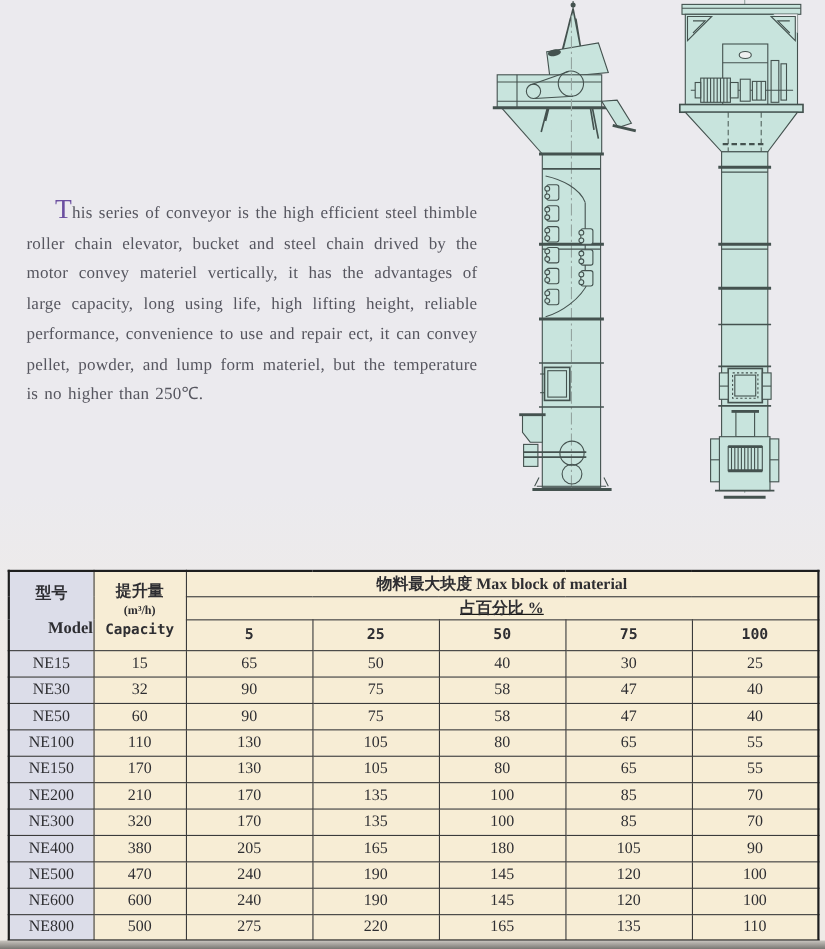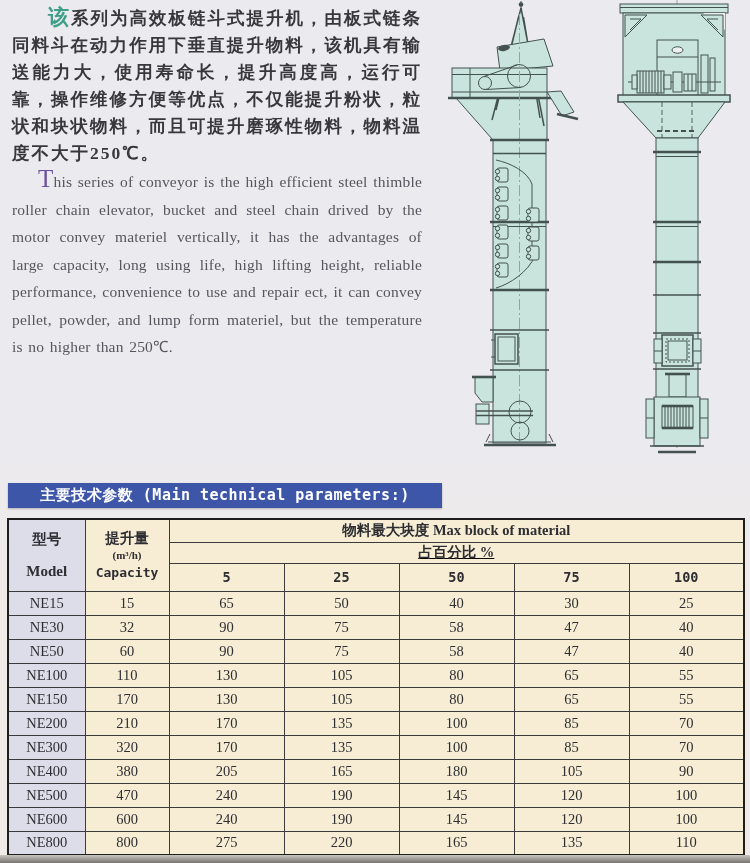--- a/index.html
+++ b/index.html
@@ -13,21 +13,21 @@
   
   .cn{
     position:absolute;left:12px;top:4px;width:410px;margin:0;
     font-size:17.5px;line-height:27px;letter-spacing:2px;
     color:var(--text-cn);font-weight:600;text-align:justify;
     text-indent:36px;
     font-family:"Liberation Serif", serif;
   }
   .cn-drop{color:var(--drop-cn);font-size:21px;font-weight:700;}
   .en{
-    position:absolute;left:12px;top:168px;width:410px;margin:0;
+    position:absolute;left:12px;top:168px;width:410px;margin:12px;
     font-size:15.5px;line-height:27.5px;letter-spacing:.2px;word-spacing:1.5px;
     color:var(--text-en);text-align:justify;text-indent:26px;
     font-family:"Liberation Serif", serif;
   }
   .en-drop{color:var(--drop-en);font-size:25px;line-height:20px;}
   
   .drawings{position:absolute;left:440px;top:0;width:310px;height:465px;}
   .shape{fill:var(--draw-fill);stroke:var(--draw-stroke);stroke-width:1;}
   .shape2{fill:none;stroke:var(--draw-stroke);stroke-width:1;}
   .fillT{fill:var(--draw-fill);stroke:none;}
@@ -61,37 +61,36 @@
   }
   .spec .lav{background:var(--lavender);}
   .spec tr.h1{height:23px;}
   .spec tr.h2{height:21px;text-decoration:underline;}
   .spec tr.h3{height:28px;}
   .spec tbody tr{height:24px;margin-top:24px;}
   .cjk{font-size:14.5px;font-weight:600;font-family:"Liberation Serif", serif;}
   .mono{font-family:"DejaVu Sans Mono", monospace;font-size:13px;font-weight:600;}
   .serif{font-family:"Liberation Serif", serif;font-size:14.5px;}
   .c-model .cjk{display:block;margin-top:4px;}
-  .c-model .serif{display:block;margin:14px 0 4px 0;font-size:15px;}
+  .c-model .serif{display:block;margin:14px 0 4px 0;font-size:15px;text-align:right;}
   .c-cap div{line-height:17px;}
   .unit{font-size:11px;font-family:"Liberation Serif", serif;}
   .spec tbody td{font-family:"Liberation Serif", serif;font-size:14.5px;}
   .pct{font-family:"DejaVu Sans Mono", monospace;font-size:13.5px;font-weight:600;}
   
   .edge{
     position:absolute;left:0;bottom:0;width:750px;height:8px;
     background:linear-gradient(180deg, var(--edge-top) 0%, var(--edge-bottom) 100%);
   }
 </style>
 </head>
 <body>
 
 <div class="page">
 
-  <p class="cn"><span class="cn-drop">该</span><span>系列为高效板链斗式提升机，由板式链条同料斗在动力作用下垂直提升物料，该机具有输送能力大，使用寿命长，提升高度高，运行可靠，操作维修方便等优点，不仅能提升粉状，粒状和块状物料，而且可提升磨琢性物料，物料温度不大于250℃。</span></p>
 
   <p class="en"><span class="en-drop">T</span><span>his series of conveyor is the high efficient steel thimble roller chain elevator, bucket and steel chain drived by the motor convey materiel vertically, it has the advantages of large capacity, long using life, high lifting height, reliable performance, convenience to use and repair ect, it can convey pellet, powder, and lump form materiel, but the temperature is no higher than 250℃.</span></p>
 
   <svg class="drawings" viewBox="0 0 310 465">
     <defs>
       <g id="bk">
         <rect x="0" y="0" width="11" height="14" rx="2" class="bk"></rect>
         <circle cx="0.5" cy="3.5" r="2.2" class="bk"></circle>
         <circle cx="0.5" cy="10.5" r="2.2" class="bk"></circle>
       </g>
@@ -236,23 +235,20 @@
       <line x1="260" y1="418" x2="268" y2="418" class="ln"></line>
       <rect x="222" y="406" width="31" height="22" class="shape"></rect>
       <path d="M225,406 V428 M228,406 V428 M231,406 V428 M234,406 V428 M237,406 V428 M240,406 V428 M243,406 V428 M246,406 V428 M249,406 V428" class="ln"></path>
       <line x1="222" y1="406" x2="253" y2="406" class="thick"></line>
       <line x1="222" y1="428" x2="253" y2="428" class="thick"></line>
       <line x1="210" y1="446" x2="264" y2="446" class="ln15"></line>
       <line x1="218" y1="452" x2="256" y2="452" class="thick"></line>
     </g>
   </svg>
 
-  <div class="bar">
-    <span>主要技术参数 (Main technical parameters:)</span>
-  </div>
 
   <table class="spec">
     <colgroup>
       <col style="width:77px">
         <col style="width:84px">
       <col>
         <col>
         <col>
         <col>
         <col>
@@ -377,21 +373,21 @@
       <td>600</td>
       <td>240</td>
       <td>190</td>
       <td>145</td>
       <td>120</td>
       <td>100</td>
     </tr>
 
     <tr>
       <td class="lav">NE800</td>
-      <td>800</td>
+      <td>500</td>
       <td>275</td>
       <td>220</td>
       <td>165</td>
       <td>135</td>
       <td>110</td>
     </tr>
   </tbody>
   </table>
 
   <div class="edge"></div>

